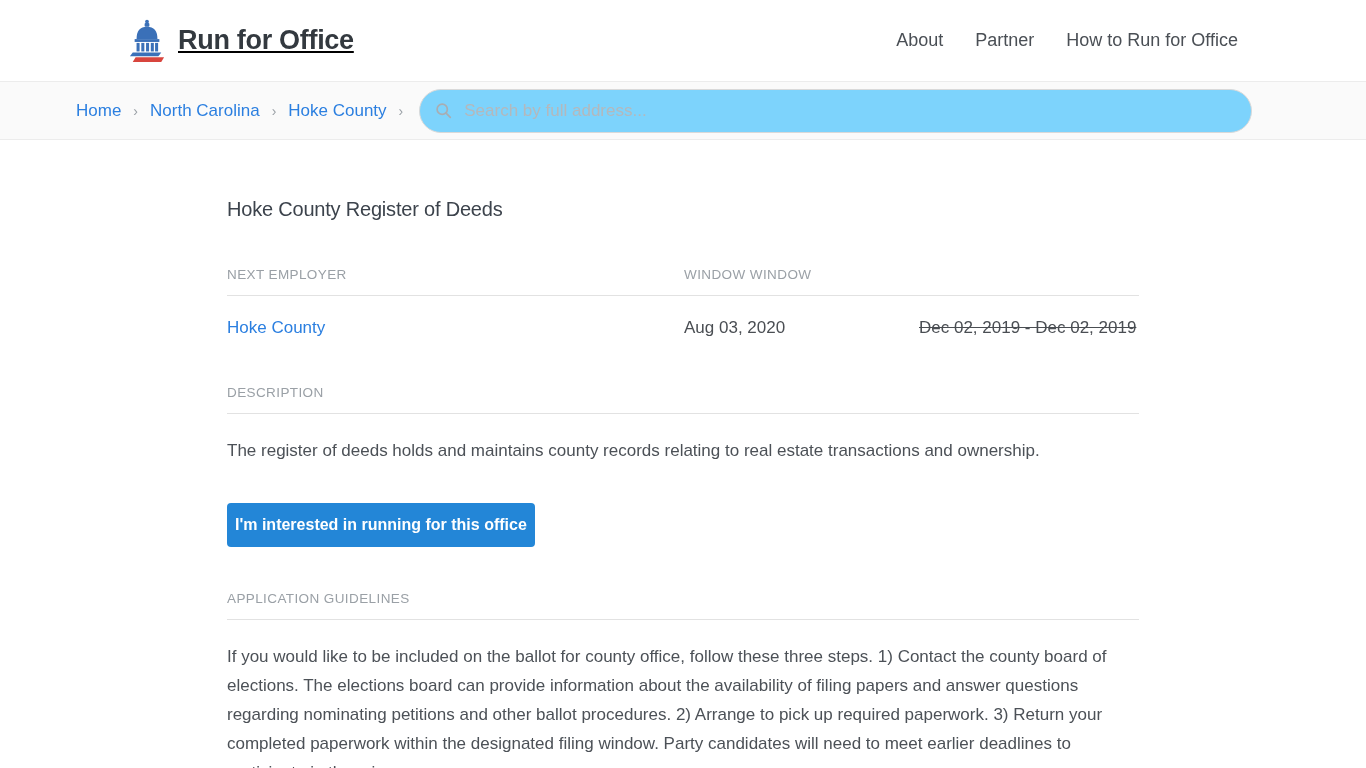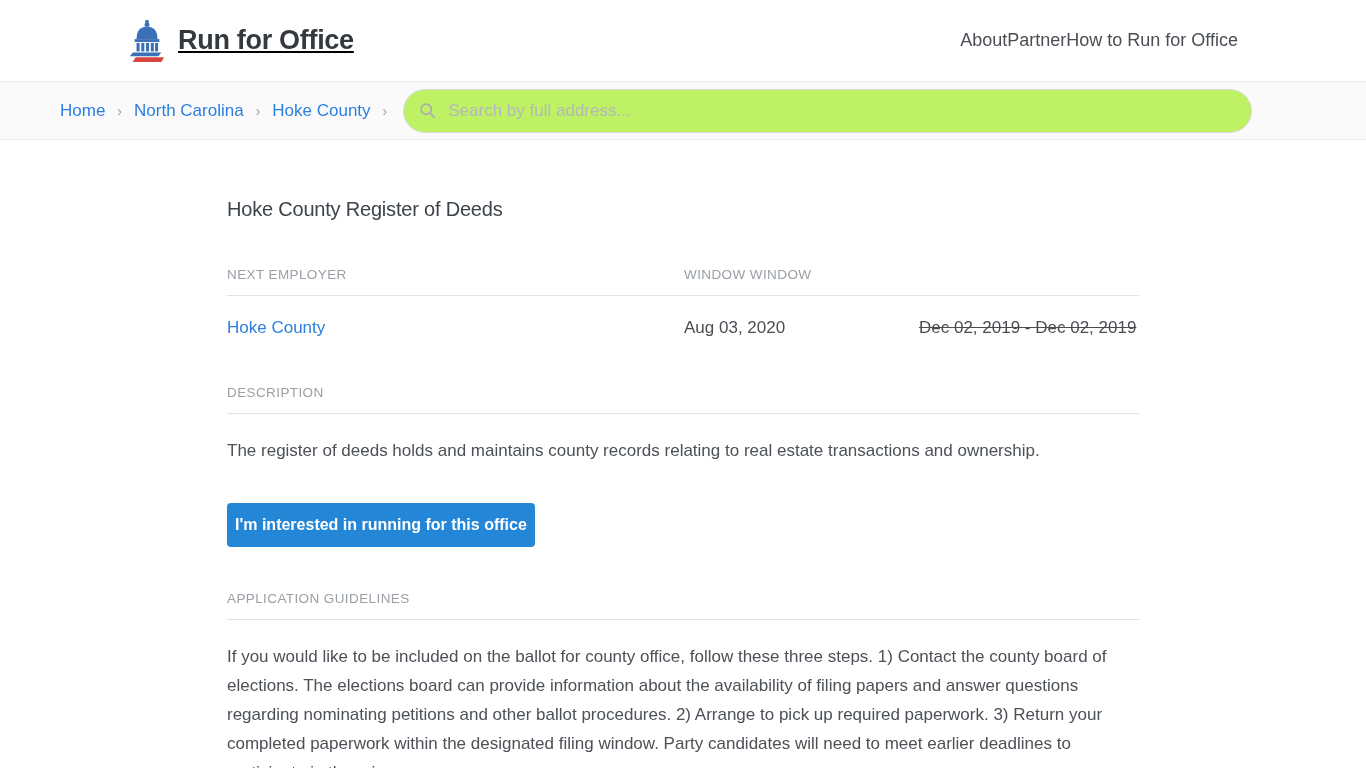--- a/index.html
+++ b/index.html
@@ -29,37 +29,38 @@
   }
   .brand-name {
     font-size: 27px;
     font-weight: bold;
     color: #33393f;
     letter-spacing: -0.3px;
   }
   .nav {
     display: flex;
     align-items: center;
+    gap: 32px;
     justify-content: center;
   }
   .nav-item {
     font-size: 18px;
     color: #4a4f55;
     cursor: pointer;
     text-decoration: none;
   }
 
   
   .crumb-bar {
     height: 58px;
     background: #fafafa;
     border-bottom: 1px solid #ececec;
     display: flex;
     align-items: center;
-    padding: 0 114px 0 60px;
+    padding: 0 114px 0 76px;
   }
   .crumbs {
     display: flex;
     align-items: center;
     gap: 10px;
     white-space: nowrap;
   }
   .crumb-link {
     font-size: 17px;
     color: #2b7fe0;
@@ -75,21 +76,21 @@
     flex: 1;
     margin-left: 14px;
     position: relative;
     height: 44px;
   }
   .search-input {
     width: 100%;
     height: 44px;
     border: 1px solid #d9d9d9;
     border-radius: 22px;
-    background: #bef264;
+    background: #7dd3fc;
     padding: 0 20px 0 44px;
     font-size: 17px;
     color: #555;
     outline: none;
     font-family: "Liberation Sans", sans-serif;
   }
   .search-input::placeholder { color: #b4b8bc; }
   .search-icon {
     position: absolute;
     left: 16px; top: 13px;

